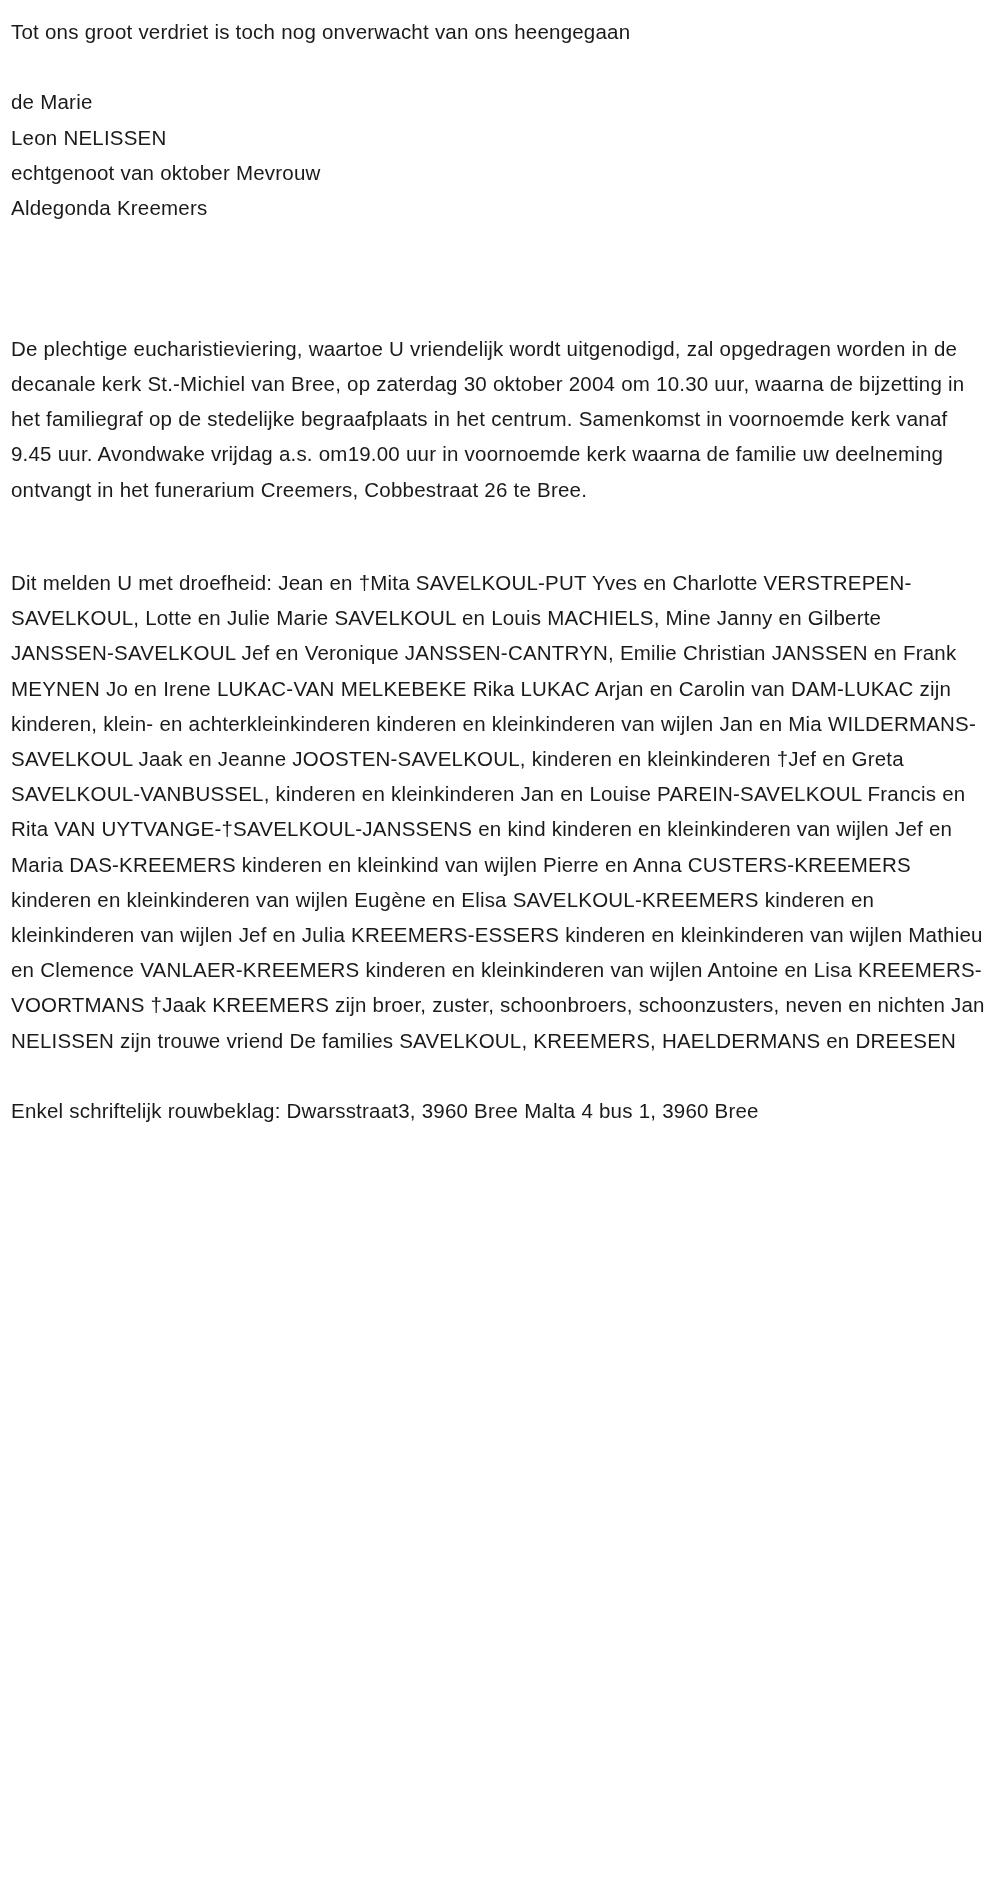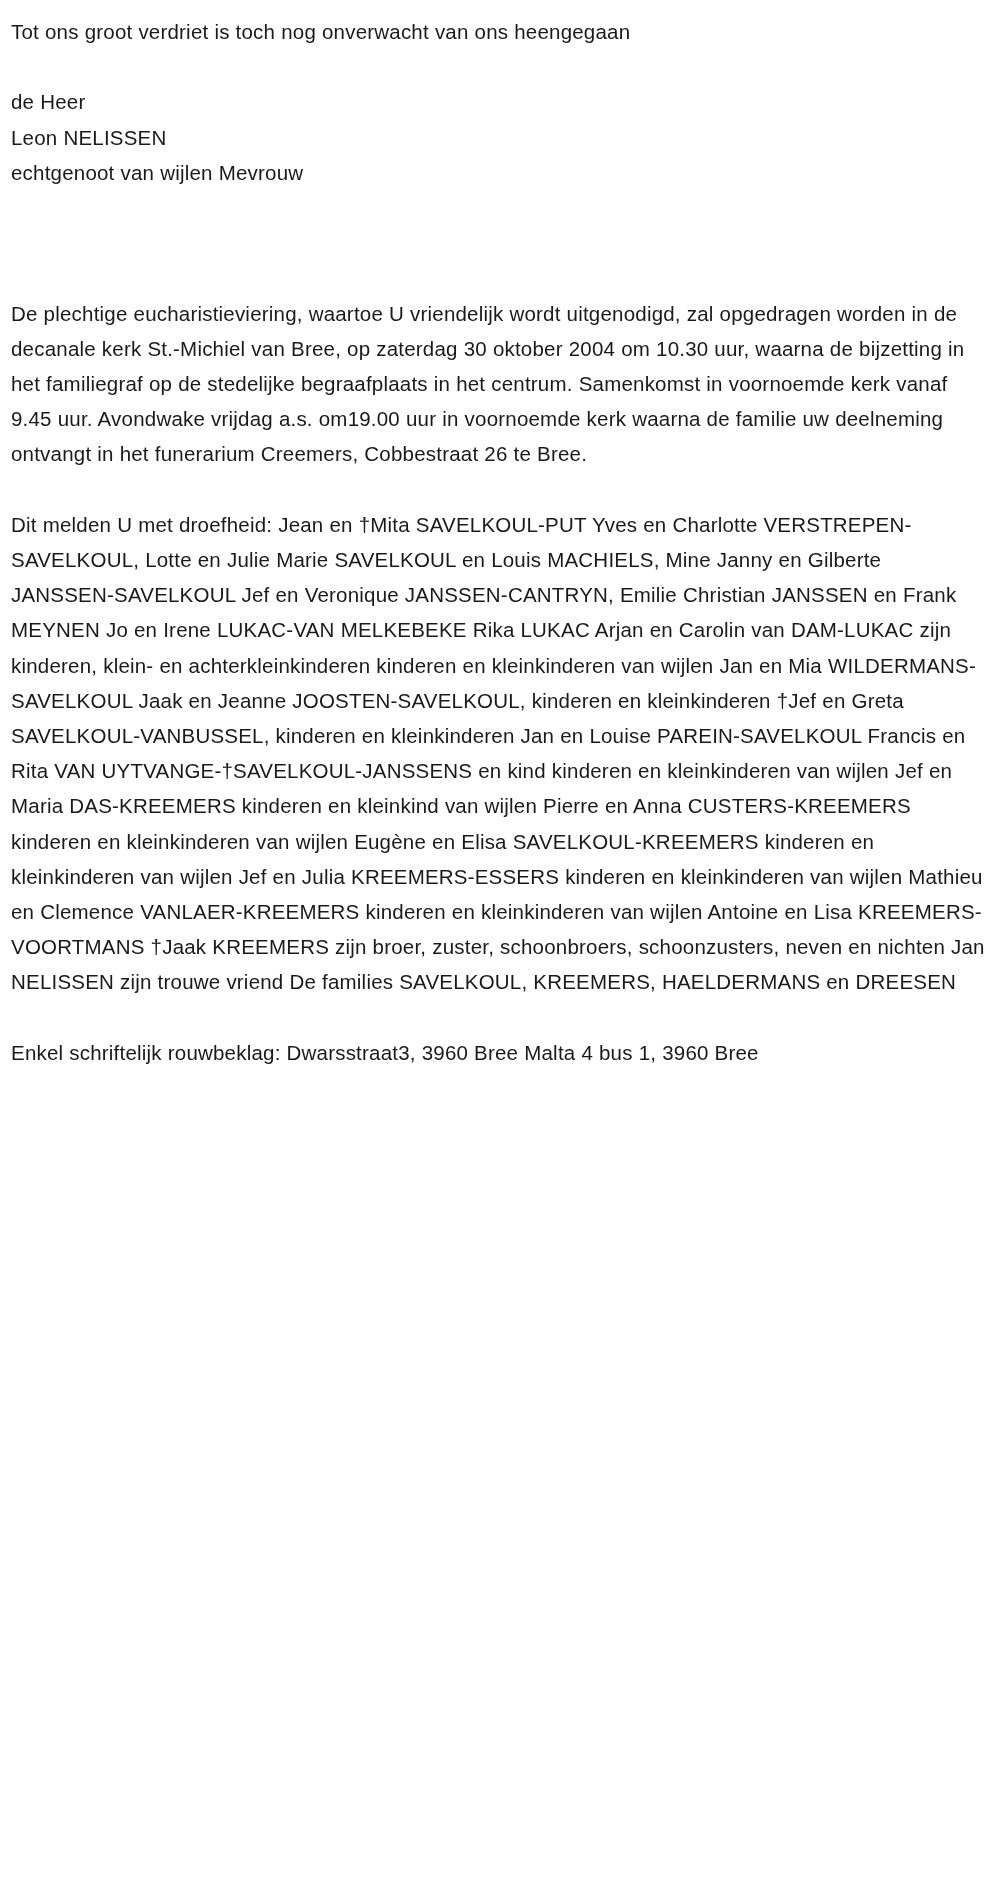--- a/index.html
+++ b/index.html
@@ -33,37 +33,39 @@
   }
   
   .gap-full { height: 35.2px; }
   .name-line {
     font-weight: 700;
   }
   
   p.block.family {
     hyphens: none;
     overflow-wrap: normal;
+    margin-top: 23px;
   }
 </style>
 </head>
 <body>
 
 <div class="page">
 
   <p class="block">Tot ons groot verdriet is toch nog onverwacht van ons heengegaan</p>
 
   <div class="gap-full"></div>
 
-  <p class="block">de Heer</p>
+  <p class="block">de Marie</p>
 
   <p class="block name-line">Leon NELISSEN</p>
 
-  <p class="block">echtgenoot van wijlen Mevrouw</p>
+  <p class="block">echtgenoot van oktober Mevrouw</p>
 
+  <p class="block">Aldegonda Kreemers</p>
 
   <div class="gap-full"></div>
 
 
   <div class="gap-full"></div>
 
 
   <div class="gap-full"></div>
 
   <p class="block">De plechtige eucharistieviering, waartoe U vriendelijk wordt uitgenodigd, zal opgedragen worden in de decanale kerk St.-Michiel van Bree, op zaterdag 30 oktober 2004 om 10.30 uur, waarna de bijzetting in het familiegraf op de stedelijke begraafplaats in het centrum. Samenkomst in voornoemde kerk vanaf 9.45 uur. Avondwake vrijdag a.s. om19.00 uur in voornoemde kerk waarna de familie uw deelneming ontvangt in het funerarium Creemers, Cobbestraat 26 te Bree.</p>

